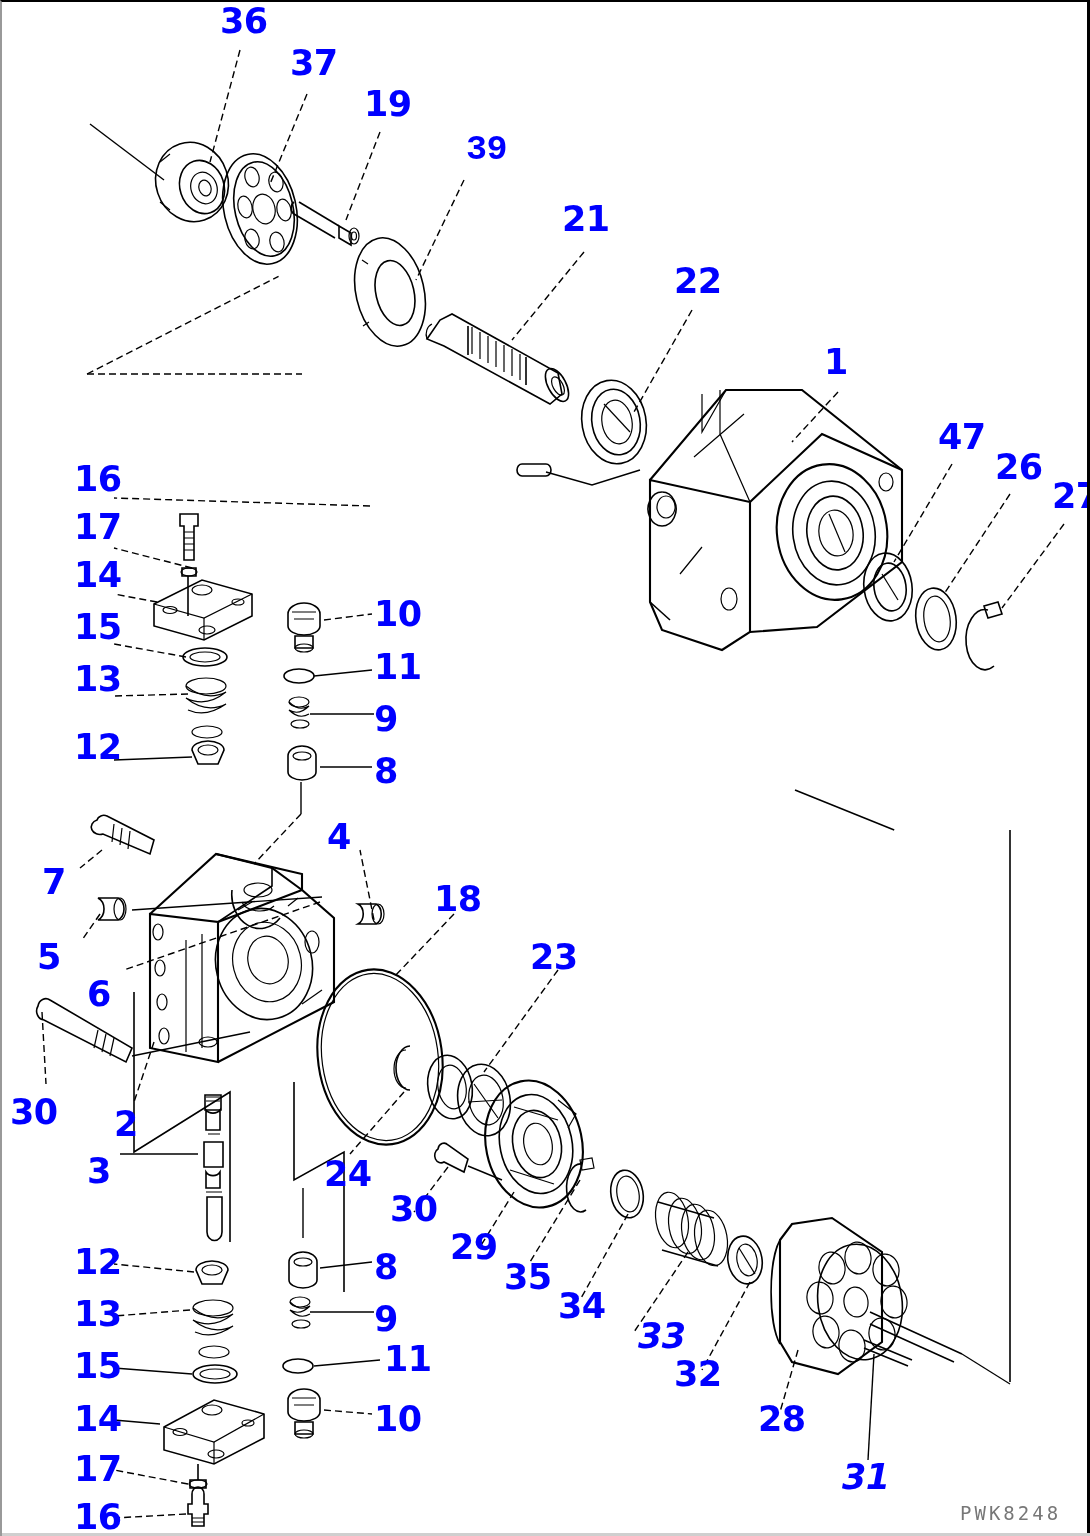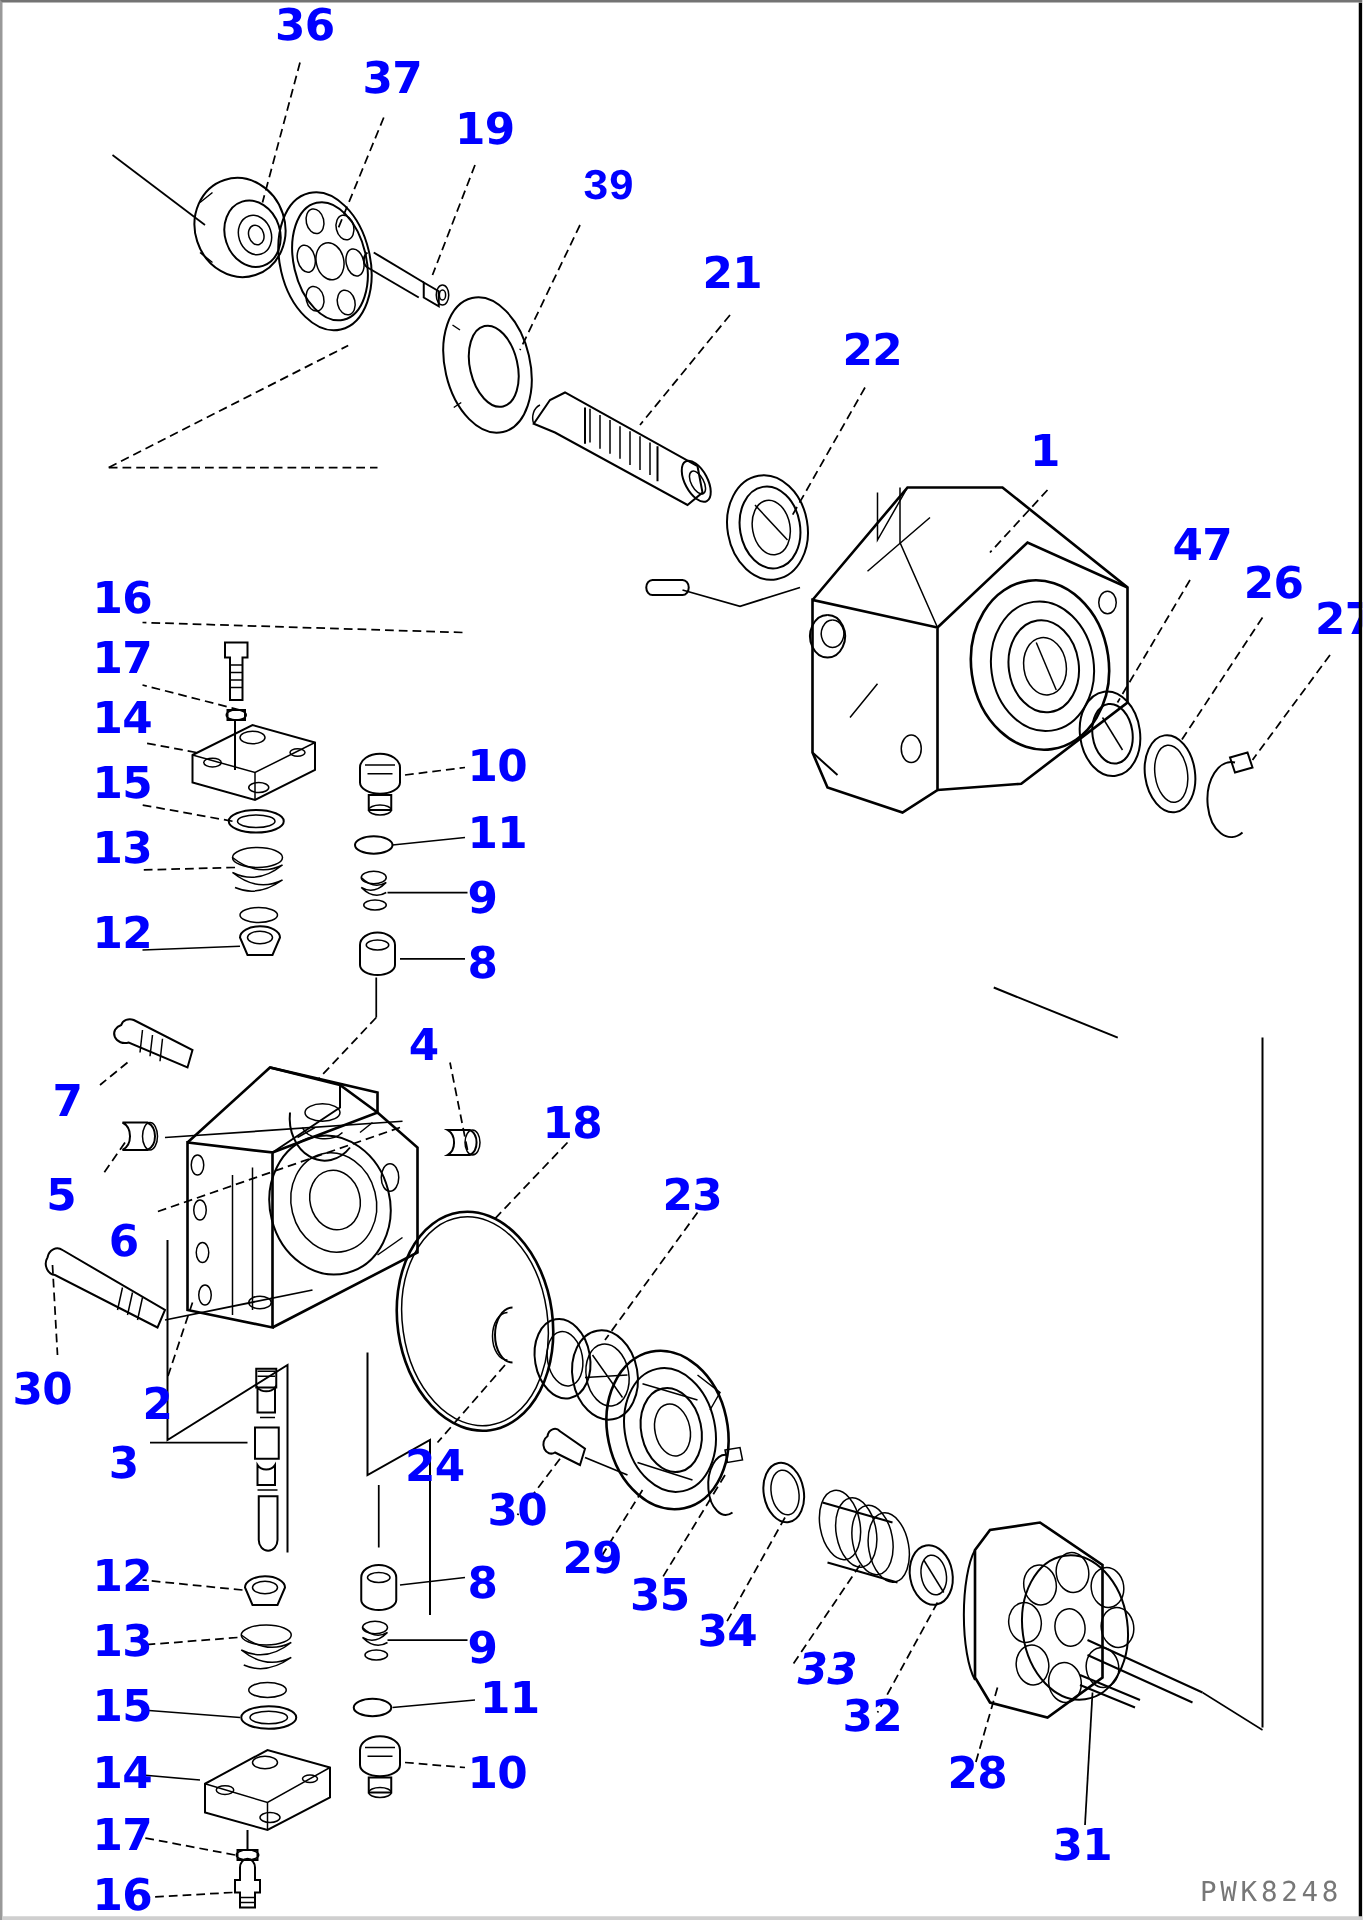--- a/index.html
+++ b/index.html
@@ -9,21 +9,21 @@
     background: #ffffff;
   }
   #page {
     position: relative;
     width: 1090px;
     height: 1536px;
     background: #ffffff;
     overflow: hidden;
     font-family: "Liberation Sans", sans-serif;
     border-left: 2px solid #999999;
-    border-top: 2px solid #737373;
+    border-top: 2px solid #000000;
     box-sizing: border-box;
   }
   #frame-right {
     position: absolute;
     top: 0;
     right: 0;
     width: 3px;
     height: 1536px;
     background: #000000;
   }
@@ -54,21 +54,21 @@
     -webkit-user-select: none;
     user-select: none;
     white-space: nowrap;
   }
   .watermark {
     position: absolute;
     left: 958px;
     top: 1500px;
     color: #4a4a4a;
     font-family: "DejaVu Sans Mono", monospace;
-    font-size: 22px;
+    font-size: 19px;
     letter-spacing: 3px;
     opacity: 0.75;
     white-space: nowrap;
     text-align: right;
   }
 </style>
 </head>
 <body>
 
 <div id="page">
@@ -500,21 +500,21 @@
       <div class="callout" style="left: 432px; top: 880px;">18</div>
       <div class="callout" style="left: 322px; top: 1155px;">24</div>
       <div class="callout" style="left: 388px; top: 1190px;">30</div>
       <div class="callout" style="left: 528px; top: 938px;">23</div>
       <div class="callout" style="left: 448px; top: 1228px;">29</div>
       <div class="callout" style="left: 502px; top: 1258px;">35</div>
       <div class="callout" style="left: 556px; top: 1287px;">34</div>
       <div class="callout" style="left: 636px; top: 1317px; font-style: italic;">33</div>
       <div class="callout" style="left: 672px; top: 1355px;">32</div>
       <div class="callout" style="left: 756px; top: 1400px;">28</div>
-      <div class="callout" style="left: 840px; top: 1458px;">31</div>
+      <div class="callout" style="left: 840px; top: 1458px; font-style: italic;">31</div>
       <div class="callout" style="left: 72px; top: 1243px;">12</div>
       <div class="callout" style="left: 72px; top: 1295px;">13</div>
       <div class="callout" style="left: 72px; top: 1347px;">15</div>
       <div class="callout" style="left: 72px; top: 1400px;">14</div>
       <div class="callout" style="left: 72px; top: 1450px;">17</div>
       <div class="callout" style="left: 72px; top: 1498px;">16</div>
       <div class="callout" style="left: 372px; top: 1248px;">8</div>
       <div class="callout" style="left: 372px; top: 1300px;">9</div>
       <div class="callout" style="left: 382px; top: 1340px;">11</div>
       <div class="callout" style="left: 372px; top: 1400px;">10</div>

